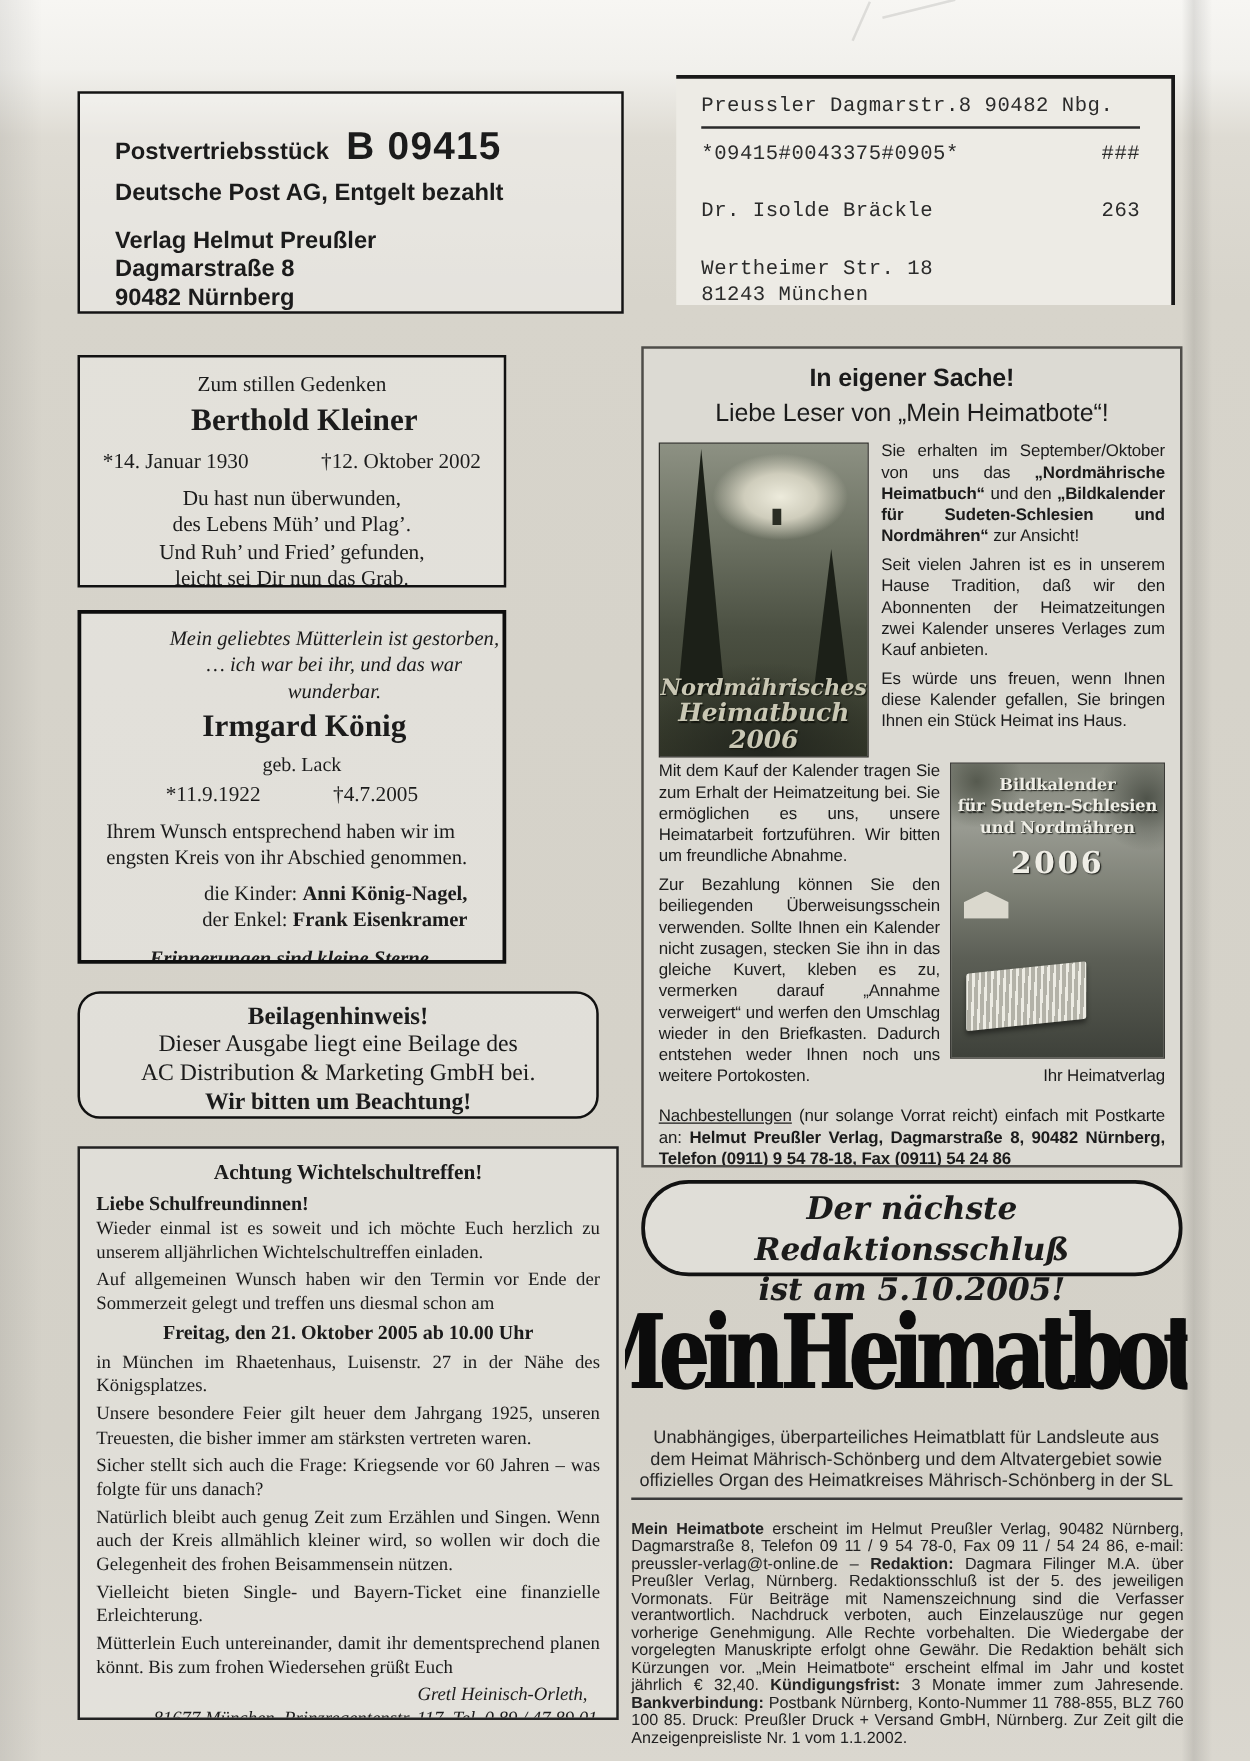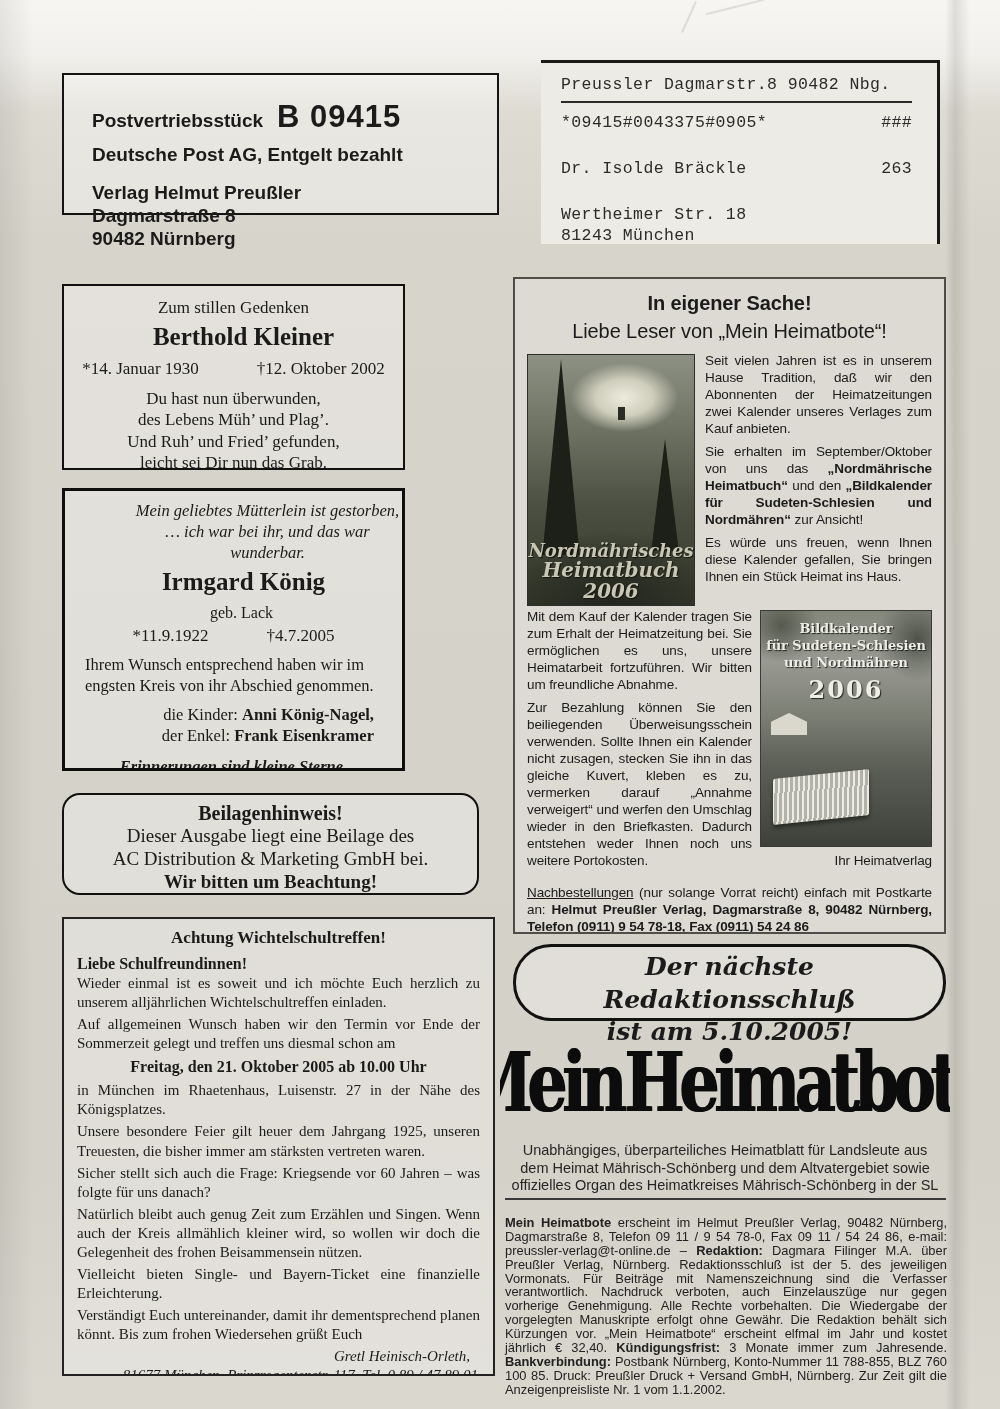--- a/index.html
+++ b/index.html
@@ -8,21 +8,21 @@
     color:#1b1b1b;
     font-family:"Liberation Serif",serif;
     background:
       linear-gradient(90deg, rgba(0,0,0,.07) 0, rgba(0,0,0,0) 34px),
       linear-gradient(90deg, rgba(0,0,0,0) 94.5%, rgba(0,0,0,.10) 95.5%, rgba(0,0,0,0) 97%),
       linear-gradient(180deg,#f7f6f3 0px,#f1f0ec 55px,#dedbd3 110px,#d7d4cb 240px,#d4d1c8 1150px,#dad7cf 1409px);
   }
   .crease{position:absolute;background:rgba(0,0,0,.10);}
   
   .postal-box{
-    position:absolute;left:62px;top:73px;width:437px;height:142px;
+    position:absolute;left:62px;top:73px;width:437px;height:178px;
     border:2px solid #141414;background:rgba(255,255,255,.35);
     padding:24px 0 0 28px;box-sizing:border-box;
     font-family:"Liberation Sans",sans-serif;font-weight:bold;
   }
   .pb-line1{display:flex;align-items:baseline;gap:14px;margin-bottom:9px;}
   .pb-label{font-size:19px;}
   .pb-code{font-size:31px;letter-spacing:1px;}
   .pb-line2{font-size:19px;margin-bottom:15px;}
   .pb-addr{font-size:19px;line-height:1.22;}
   
@@ -242,41 +242,41 @@
     <div class="wt-title">Achtung Wichtelschultreffen!</div>
     <div class="wt-salut">Liebe Schulfreundinnen!</div>
     <p>Wieder einmal ist es soweit und ich möchte Euch herzlich zu unserem alljährlichen Wichtelschultreffen einladen.</p>
     <p>Auf allgemeinen Wunsch haben wir den Termin vor Ende der Sommerzeit gelegt und treffen uns diesmal schon am</p>
     <div class="wt-date">Freitag, den 21. Oktober 2005 ab 10.00 Uhr</div>
     <p>in München im Rhaetenhaus, Luisenstr. 27 in der Nähe des Königsplatzes.</p>
     <p>Unsere besondere Feier gilt heuer dem Jahrgang 1925, unseren Treuesten, die bisher immer am stärksten vertreten waren.</p>
     <p>Sicher stellt sich auch die Frage: Kriegsende vor 60 Jahren – was folgte für uns danach?</p>
     <p>Natürlich bleibt auch genug Zeit zum Erzählen und Singen. Wenn auch der Kreis allmählich kleiner wird, so wollen wir doch die Gelegenheit des frohen Beisammensein nützen.</p>
     <p>Vielleicht bieten Single- und Bayern-Ticket eine finanzielle Erleichterung.</p>
-    <p>Verständigt Euch untereinander, damit ihr dementsprechend planen könnt. Bis zum frohen Wiedersehen grüßt Euch</p>
+    <p>Mütterlein Euch untereinander, damit ihr dementsprechend planen könnt. Bis zum frohen Wiedersehen grüßt Euch</p>
     <div class="wt-sig">Gretl Heinisch-Orleth,</div>
     <div class="wt-sig2">81677 München, Prinzregentenstr. 117, Tel. 0 89 / 47 89 01</div>
   </div>
 
   <div class="eigener">
     <div class="es-title">In eigener Sache!</div>
     <div class="es-sub">Liebe Leser von „Mein Heimatbote“!</div>
 
     <div class="book">
       <div class="tree tree-a"></div>
       <div class="tree tree-b"></div>
       <div class="tower"></div>
       <div class="book-band">
         <div class="l1">Nordmährisches</div>
         <div class="l2">Heimatbuch 2006</div>
       </div>
     </div>
 
+    <p><span>Sie erhalten im September/Oktober von uns das </span><b>„Nordmährische Heimatbuch“</b><span> und den </span><b>„Bildkalender für Sudeten-Schlesien und Nordmähren“</b><span> zur Ansicht!</span></p>
     <p>Seit vielen Jahren ist es in unserem Hause Tradition, daß wir den Abonnenten der Heimatzeitungen zwei Kalender unseres Verlages zum Kauf anbieten.</p>
-    <p><span>Sie erhalten im September/Oktober von uns das </span><b>„Nordmährische Heimatbuch“</b><span> und den </span><b>„Bildkalender für Sudeten-Schlesien und Nordmähren“</b><span> zur Ansicht!</span></p>
     <p>Es würde uns freuen, wenn Ihnen diese Kalender gefallen, Sie bringen Ihnen ein Stück Heimat ins Haus.</p>
     <div class="clr"></div>
 
     <div class="cal">
       <div class="cal-text">
         <div>Bildkalender</div>
         <div>für Sudeten-Schlesien</div>
         <div>und Nordmähren</div>
         <div class="cal-year">2006</div>
       </div>

